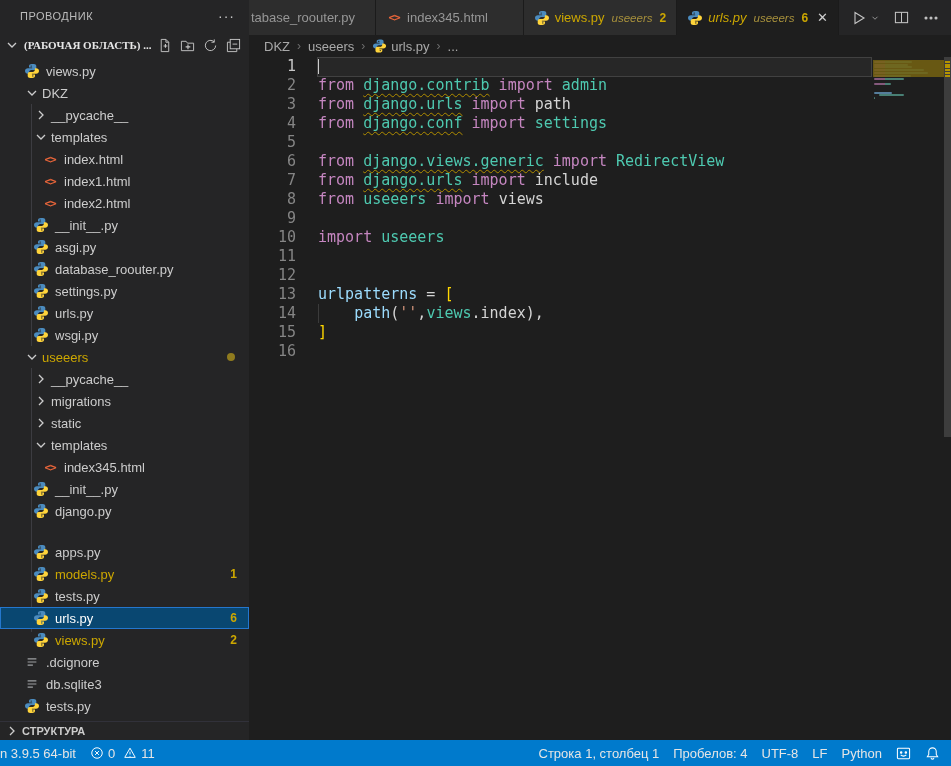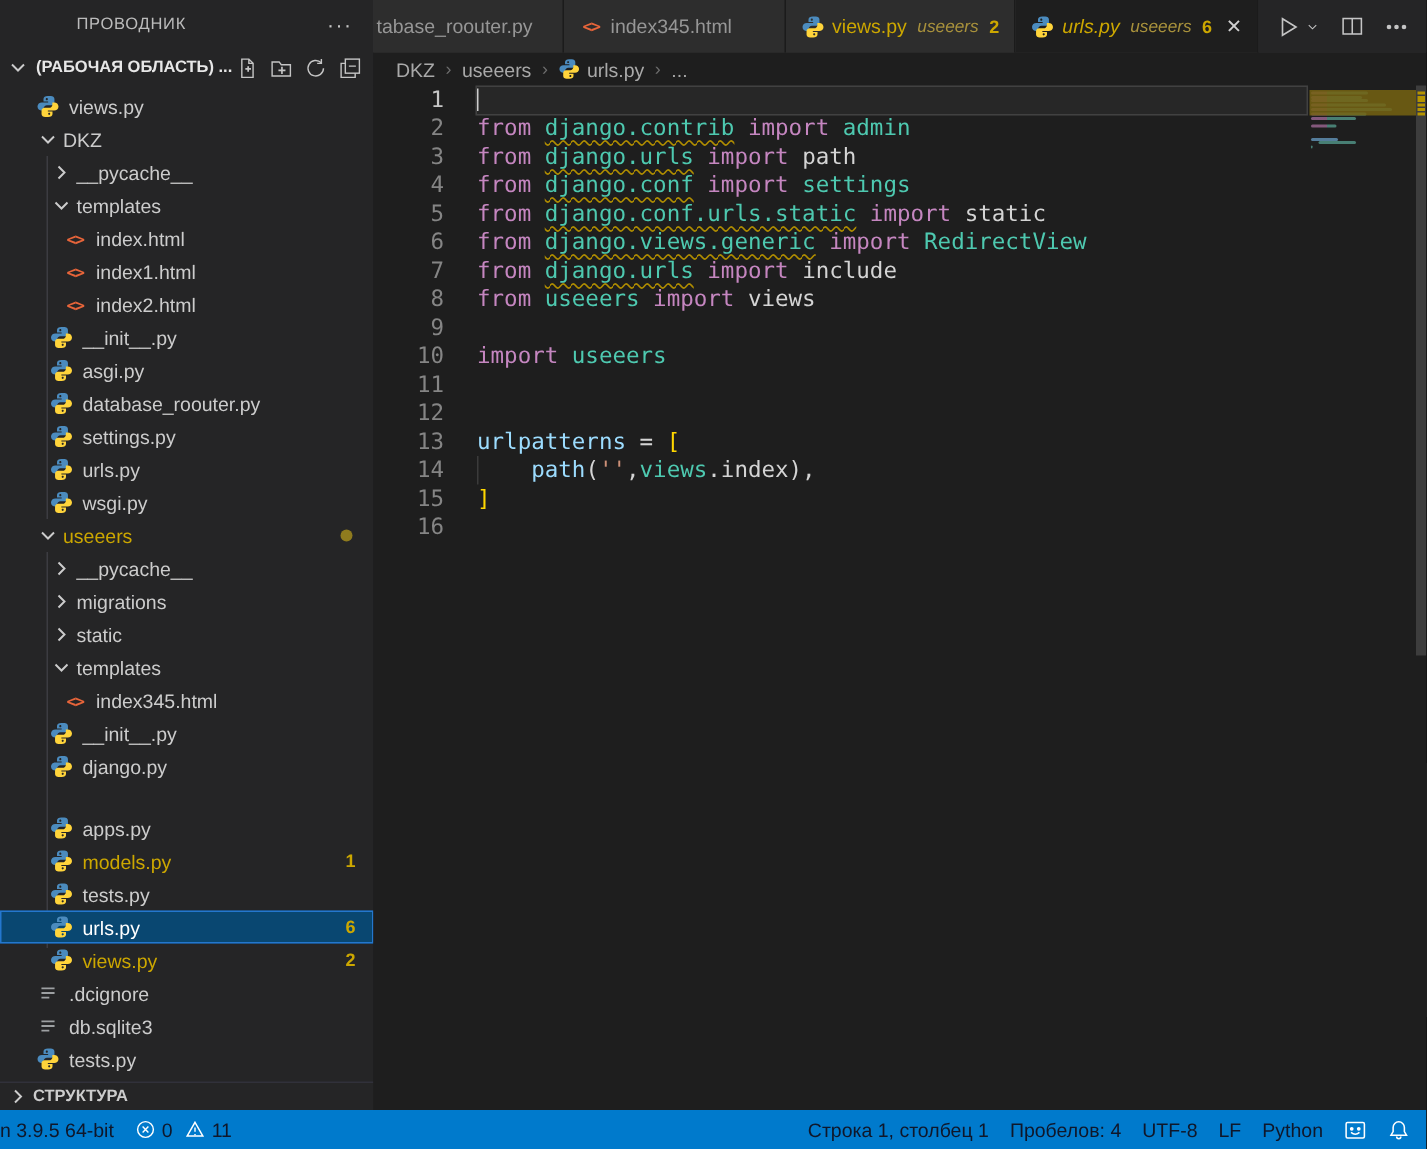--- a/index.html
+++ b/index.html
@@ -1,45 +1,45 @@
 <!DOCTYPE html>
 <html><head>
 <meta charset="utf-8">
 <style>
   html,body{margin:0;padding:0;background:#111;}
   .app{position:relative;width:951px;height:766px;background:#1e1e1e;overflow:hidden;
        font-family:"Liberation Sans",sans-serif;color:#cccccc;font-size:13px;-webkit-font-smoothing:antialiased;}
   
   .sidebar{position:absolute;left:0;top:0;width:249px;height:740px;background:#252526;}
   .sb-title{height:32px;display:flex;align-items:center;padding:0 14px 0 20px;font-size:11px;
-            letter-spacing:.5px;color:#bbbbbb;margin-left:31px;}
+            letter-spacing:.5px;color:#bbbbbb;}
   .sb-title .dots{margin-left:auto;color:#c5c5c5;font-size:14px;letter-spacing:1px;cursor:pointer;}
   .sec-hdr{height:26px;display:flex;align-items:center;padding:0 8px 0 4px;font-size:11px;font-weight:bold;
            color:#e7e7e7;}
-  .sec-hdr .sec-label{margin-left:2px;white-space:nowrap;overflow:hidden;}
+  .sec-hdr .sec-label{margin-left:2px;white-space:nowrap;overflow:hidden;font-family:Liberation Serif, serif;}
   .sec-actions{margin-left:auto;display:flex;gap:8px;align-items:center;}
   .sec-actions svg{width:15px;height:15px;stroke:#c5c5c5;fill:none;stroke-width:1;}
   .tree{position:relative;margin-top:2px;}
   .trow{display:flex;align-items:center;height:22px;color:#cccccc;cursor:pointer;position:relative;}
   .trow.sel{background:#094771;outline:1px solid #2477ce;outline-offset:-1px;}
   .trow.sel .tlabel{color:#ffffff;}
   .tlabel{white-space:nowrap;}
   .tlabel.warn{color:#cca700;}
   .ticon{width:16px;height:16px;flex:none;margin-right:6px;display:flex;align-items:center;justify-content:center;}
   .chev{width:16px;height:16px;flex:none;margin-right:2px;}
   .html-ico{color:#e8653a;font-weight:bold;font-size:11px;letter-spacing:-1px;font-family:"DejaVu Sans Mono",monospace;}
   .tbadge{margin-left:auto;margin-right:12px;color:#cca700;font-weight:bold;font-size:12px;}
   .tdot{margin-left:auto;margin-right:14px;width:8px;height:8px;border-radius:50%;background:#8f7b1e;}
   .tguide{position:absolute;width:1px;background:#3c3c41;z-index:0;}
   .outline-hdr{position:absolute;left:0;bottom:0;width:100%;height:18px;border-top:1px solid #31313a;
                display:flex;align-items:center;font-size:11px;font-weight:bold;color:#cccccc;background:#252526;}
   .outline-hdr .chev{margin:0 2px 0 4px;}
   
   .main{position:absolute;left:249px;top:0;right:0;height:740px;background:#1e1e1e;}
-  .tabbar{height:35px;background:#404040;display:flex;align-items:stretch;}
+  .tabbar{height:35px;background:#ffffff;display:flex;align-items:stretch;}
   .tab{display:flex;align-items:center;padding:0 10px;background:#2d2d2d;border-right:1px solid #1b1b1b;
        cursor:pointer;white-space:nowrap;}
   .tab .ticon{margin-right:5px;}
   .tab .tname{color:#969696;}
   .tab.warn .tname{color:#cca700;}
   .tab.active{background:#1e1e1e;}
   .tab .desc{margin-left:7px;font-size:11.5px;font-style:italic;color:#a8913c;}
   .tab .badge{margin-left:7px;font-size:12px;font-weight:bold;color:#cca700;}
   .tab.active .tname{font-style:italic;}
   .t1{width:126px;overflow:hidden;padding-left:2px;}
@@ -65,21 +65,21 @@
       text-decoration-thickness:1px;text-underline-offset:3px;}
   .iguide{position:absolute;left:69px;top:0;width:1px;height:19px;background:#3b3b3b;}
   .minimap{position:absolute;top:0;right:11px;width:68px;height:120px;}
   .mmbar{position:absolute;height:2px;border-radius:1px;}
   .mmwarn{position:absolute;left:1px;top:3px;width:71px;height:17px;background:#756312;opacity:.85;z-index:2;}
   .mmtext{opacity:.9;z-index:1;}
   .ruler{position:absolute;top:0;right:0;width:7px;height:100%;}
   .ruler .slider{position:absolute;top:0;right:0;width:7px;height:380px;background:rgba(100,100,100,.45);}
   .ruler .tick{position:absolute;right:1px;width:5px;height:2px;background:#b59400;z-index:2;}
   
-  .statusbar{position:absolute;left:0;top:740px;width:100%;height:26px;background:#007ACC;color:#0f172a;
+  .statusbar{position:absolute;left:0;top:740px;width:100%;height:26px;background:#007ACC;color:#e5e5e5;
              display:flex;align-items:center;font-size:13px;}
   .sbitem{display:flex;align-items:center;gap:4px;padding:0 7px;white-space:nowrap;cursor:pointer;}
   .sbitem:first-child{padding-left:0;}
   .sb-right{margin-left:auto;display:flex;align-items:flex-start;padding-right:4px;}
   .statusbar svg{stroke:#ffffff;fill:none;stroke-width:1.1;}
 </style>
 </head>
 <body>
 
 <div class="app">
@@ -422,21 +422,21 @@
       <span class="sep">›</span>
       <span class="crumb">...</span>
     </div>
 
     <div class="editor">
       <div id="codelines">
           <div class="cline cur"><div class="curbox"></div><div class="cursor"></div><span class="lnum">1</span><span class="ctext"></span></div>
           <div class="cline"><span class="lnum">2</span><span class="ctext"><span style="color:#C586C0">from </span><span class="sq" style="color:#4EC9B0">django.contrib</span><span style="color:#C586C0"> import </span><span style="color:#4EC9B0">admin</span></span></div>
           <div class="cline"><span class="lnum">3</span><span class="ctext"><span style="color:#C586C0">from </span><span class="sq" style="color:#4EC9B0">django.urls</span><span style="color:#C586C0"> import </span><span style="color:#D4D4D4">path</span></span></div>
           <div class="cline"><span class="lnum">4</span><span class="ctext"><span style="color:#C586C0">from </span><span class="sq" style="color:#4EC9B0">django.conf</span><span style="color:#C586C0"> import </span><span style="color:#4EC9B0">settings</span></span></div>
-          <div class="cline"><span class="lnum">5</span><span class="ctext"><span style="color:#C586C0">from </span><span class="sq" style="color:#4EC9B0">django.conf.urls.static</span><span style="color:#C586C0"> import </span><span style="color:#D4D4D4">static</span></span></div>
+          <div class="cline"><span class="lnum">5</span></div>
           <div class="cline"><span class="lnum">6</span><span class="ctext"><span style="color:#C586C0">from </span><span class="sq" style="color:#4EC9B0">django.views.generic</span><span style="color:#C586C0"> import </span><span style="color:#4EC9B0">RedirectView</span></span></div>
           <div class="cline"><span class="lnum">7</span><span class="ctext"><span style="color:#C586C0">from </span><span class="sq" style="color:#4EC9B0">django.urls</span><span style="color:#C586C0"> import </span><span style="color:#D4D4D4">include</span></span></div>
           <div class="cline"><span class="lnum">8</span><span class="ctext"><span style="color:#C586C0">from </span><span style="color:#4EC9B0">useeers</span><span style="color:#C586C0"> import </span><span style="color:#D4D4D4">views</span></span></div>
           <div class="cline"><span class="lnum">9</span><span class="ctext"></span></div>
           <div class="cline"><span class="lnum">10</span><span class="ctext"><span style="color:#C586C0">import </span><span style="color:#4EC9B0">useeers</span></span></div>
           <div class="cline"><span class="lnum">11</span><span class="ctext"></span></div>
           <div class="cline"><span class="lnum">12</span><span class="ctext"></span></div>
           <div class="cline"><span class="lnum">13</span><span class="ctext"><span style="color:#9CDCFE">urlpatterns</span><span style="color:#D4D4D4"> = </span><span style="color:#FFD700">[</span></span></div>
           <div class="cline"><span class="lnum">14</span><div class="iguide"></div><span class="ctext"><span style="color:#D4D4D4">    </span><span style="color:#9CDCFE">path</span><span style="color:#D4D4D4">(</span><span style="color:#CE9178">''</span><span style="color:#D4D4D4">,</span><span style="color:#4EC9B0">views</span><span style="color:#D4D4D4">.index),</span></span></div>
           <div class="cline"><span class="lnum">15</span><span class="ctext"><span style="color:#FFD700">]</span></span></div>

